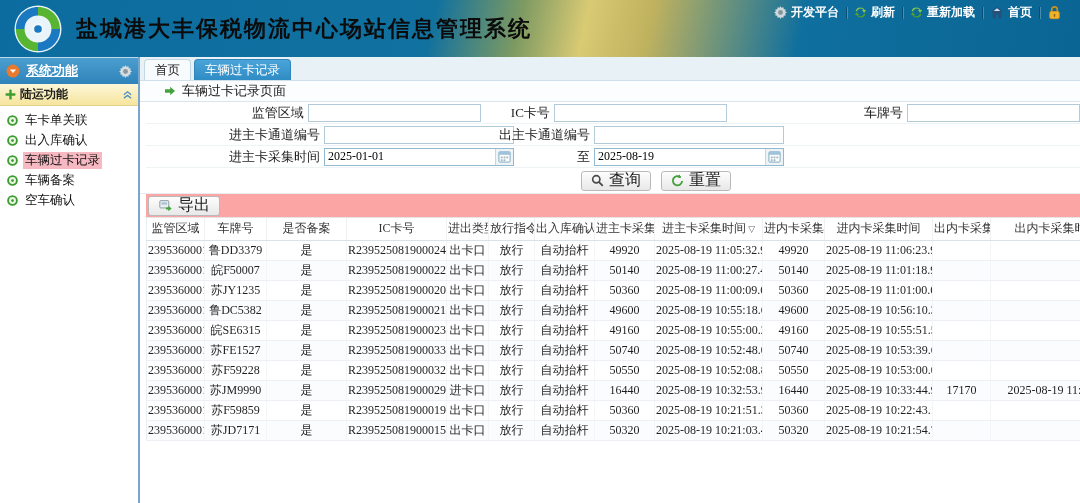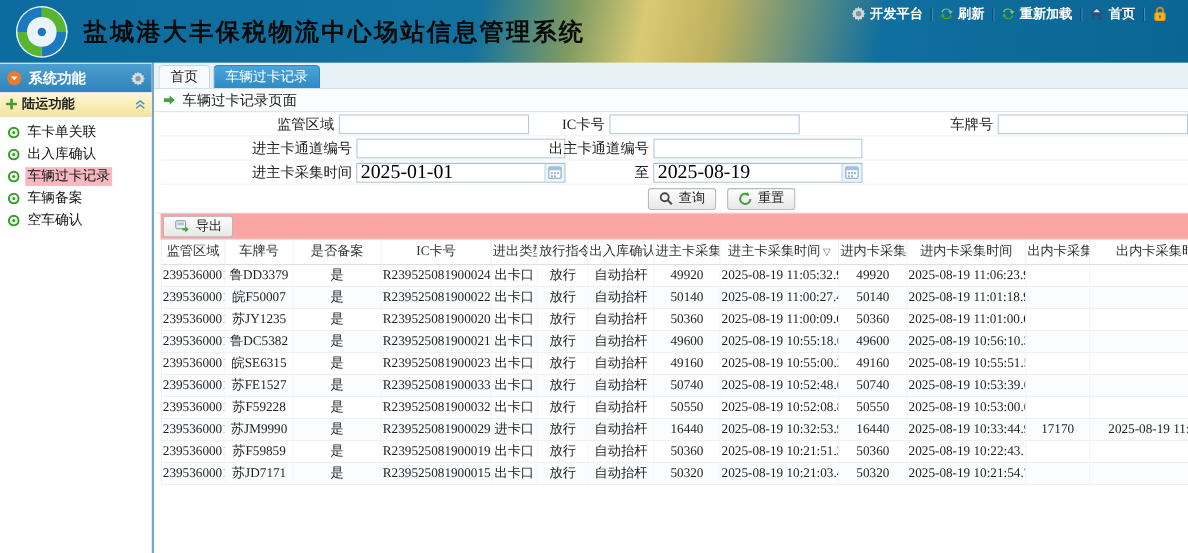--- a/index.html
+++ b/index.html
@@ -16,50 +16,50 @@
   .app-title{ font-size:22px; font-weight:bold; color:#0b0b0b; letter-spacing:2px; white-space:nowrap; }
   .top-nav{ position:absolute; right:16px; top:4px; display:flex; align-items:center; gap:7px; padding-right:2px; }
   .top-nav a{ display:inline-flex; align-items:center; gap:4px; color:#fff; font-size:12px; font-weight:bold; text-decoration:none; white-space:nowrap; }
   .top-nav .sep{ width:1px; height:12px; background:rgba(8,60,92,.65); box-shadow:1px 0 0 rgba(255,255,255,.25); }
   .top-nav svg{ display:block; }
 
   
   .body-row{ display:flex; height:446px; }
   .sidebar{ width:140px; flex:0 0 140px; border-right:2px solid #77a5cc; background:#fff; overflow:hidden; }
   .sidebar-header{ height:27px; display:flex; align-items:center; gap:6px; padding:0 6px;
-    background:linear-gradient(#4b9ecf,#2e83b9); color:#fff; font-size:13px; font-weight:bold; border-top:1px solid #bcd9ec; }
+    background:linear-gradient(#4b9ecf,#2e83b9); color:#fff; font-size:13px; font-weight:bold; border-top:1px solid #bcd9ec;text-decoration:underline; }
   .sidebar-header .title{ flex:1; }
   .group-header{ height:22px; display:flex; align-items:center; gap:4px; padding:0 5px;
     background:linear-gradient(#fdf7d8,#f6e59e); border-bottom:1px solid #e2d28d; color:#1c1c1c; font-size:12px; font-weight:bold; }
   .group-header .title{ flex:1; }
   .side-menu{ list-style:none; padding:4px 0 0 0; }
   .side-menu li{ height:20px; display:flex; align-items:center; gap:5px; padding:0 0 0 7px; font-size:12.5px; color:#111; cursor:pointer; }
   .side-menu li .lbl{ padding:0 2px; }
   .side-menu li.selected .lbl{ background:#f6b9c1; }
 
   
   .main{ flex:1; overflow:hidden; display:flex; flex-direction:column; }
   .tabbar{ height:24px; background:#e7f1f6; display:flex; align-items:flex-end; gap:3px; padding:2px 0 0 4px; border-bottom:1px solid #cfe0ea; }
   .tab{ height:21px; display:flex; align-items:center; padding:0 10px; font-size:12.5px; border-radius:4px 4px 0 0; cursor:pointer; }
   .tab.inactive{ background:#f8fbfd; border:1px solid #c3d7e0; border-bottom:none; color:#222; }
   .tab.active{ background:linear-gradient(#4aa4d9,#2f8cc4); border:1px solid #2f86bb; border-bottom:none; color:#fff; }
-  .breadcrumb{ height:21px; display:flex; align-items:center; gap:6px; padding-left:8px; background:#fcfdfe; border-bottom:1px solid #dae5ed; font-size:13px; color:#222; }
+  .breadcrumb{ height:21px; display:flex; align-items:center; gap:6px; padding-left:24px; background:#fcfdfe; border-bottom:1px solid #dae5ed; font-size:13px; color:#222; }
 
   .search-form{ margin-left:6px; }
   .form-row{ display:flex; align-items:center; height:22px; border-bottom:1px solid #eef3f6; }
   .f-label{ display:flex; justify-content:flex-end; align-items:center; white-space:nowrap; font-size:13px; color:#1d1d1d; padding-right:4px; }
   .w1{ width:178px; } .w2{ width:80px; } .w3{ width:198px; }
   .t-input{ width:190px; height:18px; border:1px solid #b3cbd9; font-size:12px; padding:0 3px; font-family:inherit; background:#fff; }
   .datebox{ width:190px; height:18px; border:1px solid #93b9d0; display:flex; background:#fff; }
-  .datebox input{ flex:1; min-width:0; border:none; outline:none; font-size:18px; padding:0 3px; font-family:inherit; }
+  .datebox input{ flex:1; min-width:0; border:none; outline:none; font-size:12px; padding:0 3px; font-family:inherit; }
   .cal-btn{ width:18px; display:flex; align-items:center; justify-content:center; background:#edf4f8; border-left:1px solid #c3d8e3; cursor:pointer; }
 
   .actions{ height:26px; display:flex; align-items:center; justify-content:center; gap:10px; border-bottom:1px solid #e7edf2; }
   .actions .grp{ display:flex; gap:10px; transform:translateX(46px); }
-  .btn{ display:inline-flex; align-items:center; gap:5px; height:20px; padding:0 9px; font-size:12px; color:#222;
+  .btn{ display:inline-flex; align-items:center; gap:5px; height:20px; padding:0 9px; font-size:16px; color:#222;
     background:linear-gradient(#fdfdfd,#e8e8e8); border:1px solid #b9b9b9; border-radius:3px; cursor:pointer; font-family:inherit;justify-content:flex-end; }
 
   .grid-toolbar{ height:24px; margin-left:6px; display:flex; align-items:center; padding:0 2px; background:#fca5a5; border-bottom:1px solid #e2e6e9; }
   .grid-wrap{ margin-left:6px; overflow:hidden; flex:1; }
   table.grid{ border-collapse:collapse; table-layout:fixed; width:964px; border-left:1px solid #e9eef2; }
   table.grid th{ height:22px; font-size:12px; font-weight:normal; color:#333; border-bottom:1px solid #d9e2e9; border-right:1px solid #eef2f5; white-space:nowrap; overflow:hidden; padding:0 1px; }
   table.grid td{ height:20px; text-align:center; font-size:12px; color:#1f1f1f; border-bottom:1px solid #edf1f5; border-right:1px solid #f3f6f8; white-space:nowrap; overflow:hidden; padding:0 1px; }
   table.grid tr:nth-child(even) td{ background:#fbfcfd; }
   .sort{ font-size:9px; color:#667; }
 </style>

